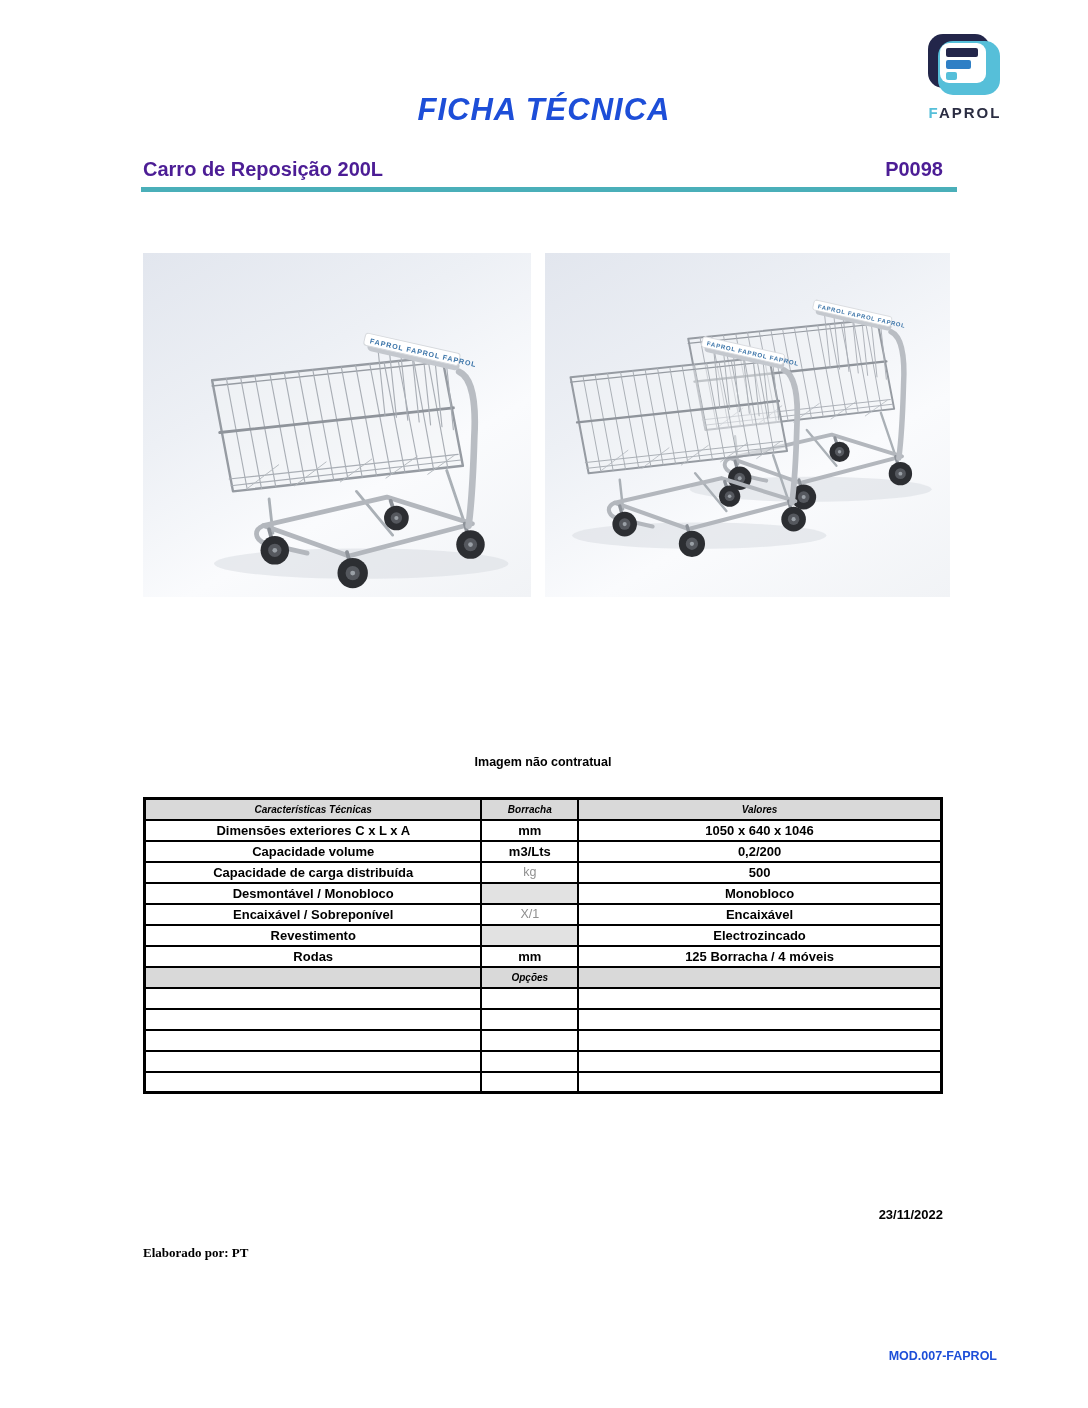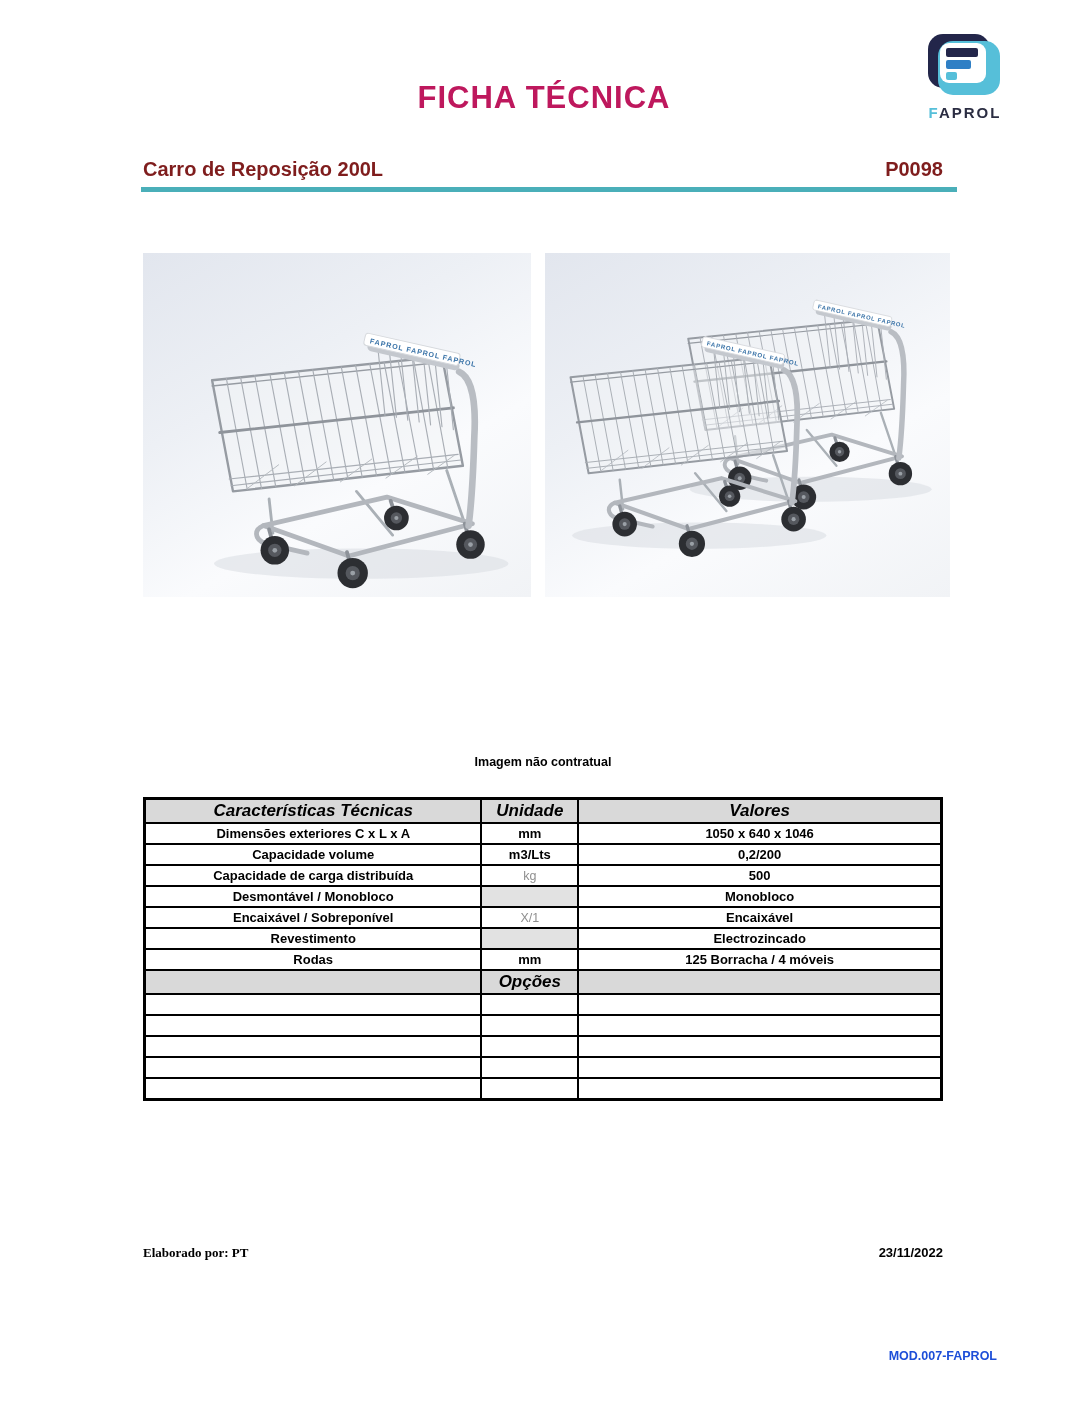--- a/index.html
+++ b/index.html
@@ -2,23 +2,23 @@
 <html><head>
 <meta charset="utf-8">
 <style>
   * { margin:0; padding:0; box-sizing:border-box; }
   html,body { background:#ffffff; }
   body { font-family:"Liberation Sans", sans-serif; color:#000; }
   .page { position:relative; width:1088px; height:1408px; background:#fff; overflow:hidden; }
 
   
   .doc-title {
-    position:absolute; top:80px; left:0; width:100%;
-    text-align:center; font-size:31px; font-weight:bold; 
-    color:#be185d; letter-spacing:1px;
+    position:absolute; top:92px; left:0; width:100%;
+    text-align:center; font-size:31px; font-weight:bold; font-style:italic;
+    color:#1d4ed8; letter-spacing:1px;
   }
   .logo { position:absolute; top:34px; left:912px; width:106px; text-align:center; }
   .logo-mark { position:relative; width:74px; height:62px; margin:0 auto; }
   .logo-sq-back {
     position:absolute; left:0; top:0; width:62px; height:54px;
     background:#23264a; border-radius:15px;
   }
   .logo-sq-front {
     position:absolute; left:10px; top:7px; width:62px; height:54px;
     background:#56bfd9; border-radius:15px;
@@ -32,21 +32,21 @@
   .logo-bar.b2 { left:18px; top:26px; width:25px; height:9px;  background:#2f7fc5; }
   .logo-bar.b3 { left:18px; top:38px; width:11px; height:8px;  background:#56bfd9; }
   .logo-text { margin-top:8px; font-size:15px; font-weight:bold; letter-spacing:2px; color:#2b2d42; }
   .logo-text .f { color:#56bfd9; }
 
   
   .product-row {
     position:absolute; top:158px; left:143px; width:800px;
     display:flex; justify-content:space-between; align-items:flex-end;
   }
-  .product-name, .product-code { font-size:20px; font-weight:bold; color:#7f1d1d; }
+  .product-name, .product-code { font-size:20px; font-weight:bold; color:#4c1d95; }
   .accent-rule {
     position:absolute; top:187px; left:141px; width:816px; height:5px;
     background:#4aafb9;
   }
 
   
   .images-row { position:absolute; top:253px; left:143px; display:flex; gap:14px; }
   .img-box {
     height:344px; overflow:hidden;
     background:linear-gradient(150deg,#e2e6ee 0%,#edf0f5 35%,#fafbfd 65%,#f1f3f6 100%);
@@ -65,28 +65,28 @@
     position:absolute; top:797px; left:143px; width:800px;
     border-collapse:collapse; border:3px solid #000;
     font-family:"Liberation Sans", sans-serif;
   }
   .spec-table th, .spec-table td {
     border:2px solid #000; text-align:center; vertical-align:middle;
     height:21px; padding:1px 4px; font-size:13px; font-weight:bold; color:#000;
     overflow:hidden; white-space:nowrap;
   }
   .spec-table tr.hdr th, .spec-table tr.hdr td {
-    background:#d9d9d9; font-size:17px; font-style:italic; font-weight:bold;
+    background:#d9d9d9; font-size:10px; font-style:italic; font-weight:bold;
   }
   .spec-table td.muted { color:#8f8f8f; font-weight:normal; font-size:12.5px; }
   .spec-table td.shade { background:#e2e2e2; }
 
   
   .footer-left  { position:absolute; top:1245px; left:143px;  font-size:13px; font-weight:bold;font-family:Liberation Serif, serif; }
-  .footer-date  { position:absolute; top:1245px; left:143px; width:800px; text-align:right; font-size:13px; font-weight:bold;padding-left:8px; }
+  .footer-date  { position:absolute; top:1207px; left:143px; width:800px; text-align:right; font-size:13px; font-weight:bold;padding-left:8px; }
   .doc-code     { position:absolute; top:1349px; left:143px; width:854px; text-align:right; font-size:12.5px; font-weight:bold; color:#1d4ed8; }
 </style>
 </head>
 <body>
 
 <div class="page">
 
   <svg width="0" height="0" style="position:absolute" aria-hidden="true">
     <defs>
       <g id="cart-shape" fill="none" stroke-linecap="round" stroke-linejoin="round">
@@ -203,21 +203,21 @@
 
   <table class="spec-table">
     <colgroup>
         <col style="width:338px">
         <col style="width:97px">
         <col style="width:365px">
       </colgroup>
     <thead>
       <tr class="hdr">
         <th>Características Técnicas</th>
-        <th>Unidade</th>
+        <th>Borracha</th>
         <th>Valores</th>
       </tr>
     </thead>
     <tbody>
       <tr>
         <td>Dimensões exteriores C x L x A</td>
         <td>mm</td>
         <td>1050 x 640 x 1046</td>
       </tr>
       <tr>

